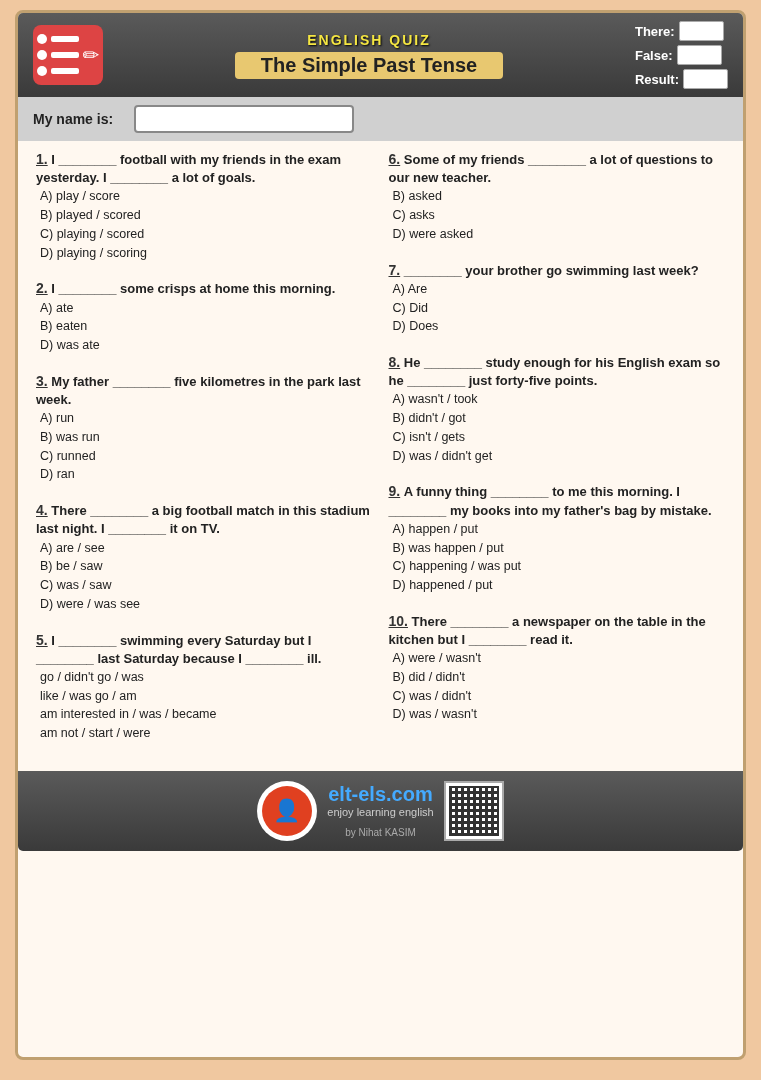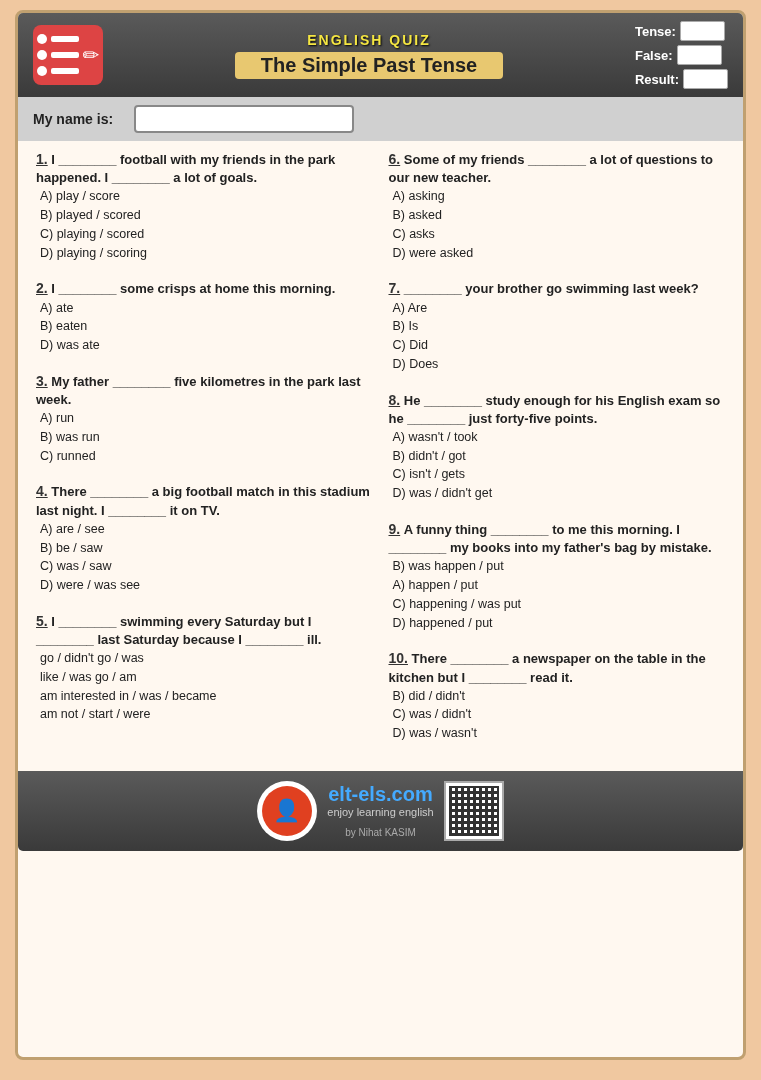--- a/index.html
+++ b/index.html
@@ -296,21 +296,21 @@
       <span class="logo-pencil">✏</span>
     </div>
 
     <div class="header-center">
       <div class="quiz-title">ENGLISH QUIZ</div>
       <div class="quiz-subtitle">The Simple Past Tense</div>
     </div>
 
     <div class="header-scores">
       <div class="score-row">
-        <span>Tense:</span>
+        <span>There:</span>
         <div class="score-box"></div>
       </div>
       <div class="score-row">
         <span>False:</span>
         <div class="score-box"></div>
       </div>
       <div class="score-row">
         <span>Result:</span>
         <div class="score-box"></div>
       </div>
@@ -321,41 +321,42 @@
     <span class="name-label">My name is:</span>
     <input class="name-input" type="text" style="">
   </div>
 
   <div class="questions-area">
 
     <div class="column">
 
       <div class="question-block">
         <span class="question-number">1.</span>
-        <span class="question-text">I ________ football with my friends in the park happened. I ________ a lot of goals.</span>
+        <span class="question-text">I ________ football with my friends in the exam yesterday. I ________ a lot of goals.</span>
         <div class="option">A) play / score</div>
         <div class="option">B) played / scored</div>
         <div class="option">C) playing / scored</div>
         <div class="option">D) playing / scoring</div>
       </div>
 
       <div class="question-block">
         <span class="question-number">2.</span>
         <span class="question-text">I ________ some crisps at home this morning.</span>
         <div class="option">A) ate</div>
         <div class="option">B) eaten</div>
         <div class="option">D) was ate</div>
       </div>
 
       <div class="question-block">
         <span class="question-number">3.</span>
         <span class="question-text">My father ________ five kilometres in the park last week.</span>
         <div class="option">A) run</div>
         <div class="option">B) was run</div>
         <div class="option">C) runned</div>
+        <div class="option">D) ran</div>
       </div>
 
       <div class="question-block">
         <span class="question-number">4.</span>
         <span class="question-text">There ________ a big football match in this stadium last night. I ________ it on TV.</span>
         <div class="option">A) are / see</div>
         <div class="option">B) be / saw</div>
         <div class="option">C) was / saw</div>
         <div class="option">D) were / was see</div>
       </div>
@@ -369,56 +370,55 @@
         <div class="option">am not / start / were</div>
       </div>
 
     </div>
 
     <div class="column">
 
       <div class="question-block">
         <span class="question-number">6.</span>
         <span class="question-text">Some of my friends ________ a lot of questions to our new teacher.</span>
-        <div class="option">A) asking</div>
         <div class="option">B) asked</div>
         <div class="option">C) asks</div>
         <div class="option">D) were asked</div>
       </div>
 
       <div class="question-block">
         <span class="question-number">7.</span>
         <span class="question-text">________ your brother go swimming last week?</span>
         <div class="option">A) Are</div>
-        <div class="option">B) Is</div>
         <div class="option">C) Did</div>
         <div class="option">D) Does</div>
       </div>
 
       <div class="question-block">
         <span class="question-number">8.</span>
         <span class="question-text">He ________ study enough for his English exam so he ________ just forty-five points.</span>
         <div class="option">A) wasn't / took</div>
         <div class="option">B) didn't / got</div>
         <div class="option">C) isn't / gets</div>
         <div class="option">D) was / didn't get</div>
       </div>
 
       <div class="question-block">
         <span class="question-number">9.</span>
         <span class="question-text">A funny thing ________ to me this morning. I ________ my books into my father's bag by mistake.</span>
+        <div class="option">A) happen / put</div>
         <div class="option">B) was happen / put</div>
-        <div class="option">A) happen / put</div>
         <div class="option">C) happening / was put</div>
         <div class="option">D) happened / put</div>
       </div>
 
       <div class="question-block">
         <span class="question-number">10.</span>
         <span class="question-text">There ________ a newspaper on the table in the kitchen but I ________ read it.</span>
+        <div class="option">A) were / wasn't</div>
         <div class="option">B) did / didn't</div>
         <div class="option">C) was / didn't</div>
         <div class="option">D) was / wasn't</div>
       </div>
 
     </div>
 
   </div>
 
   <div class="footer">

